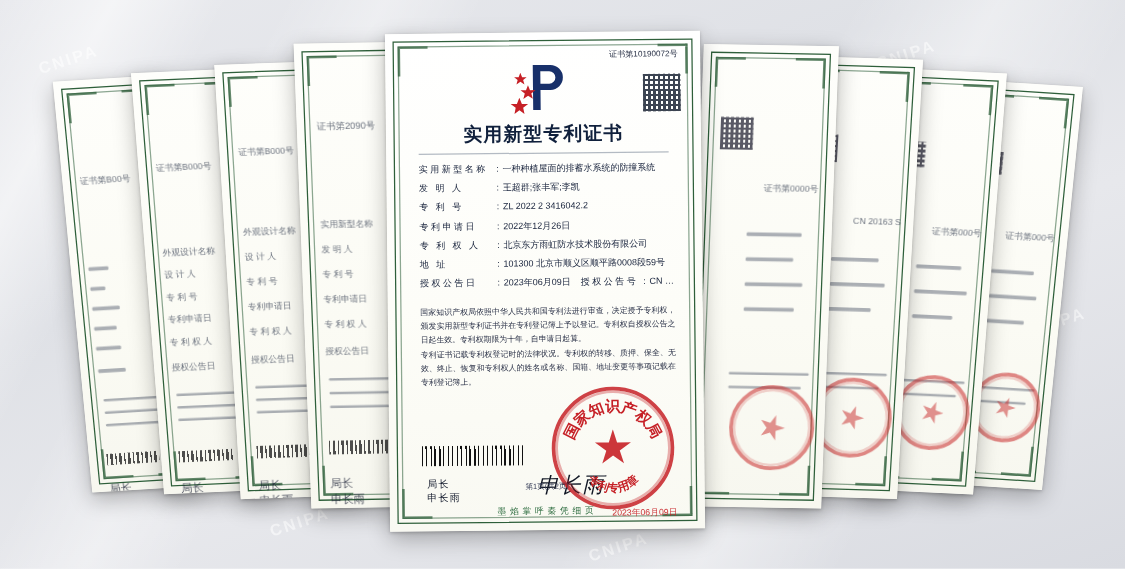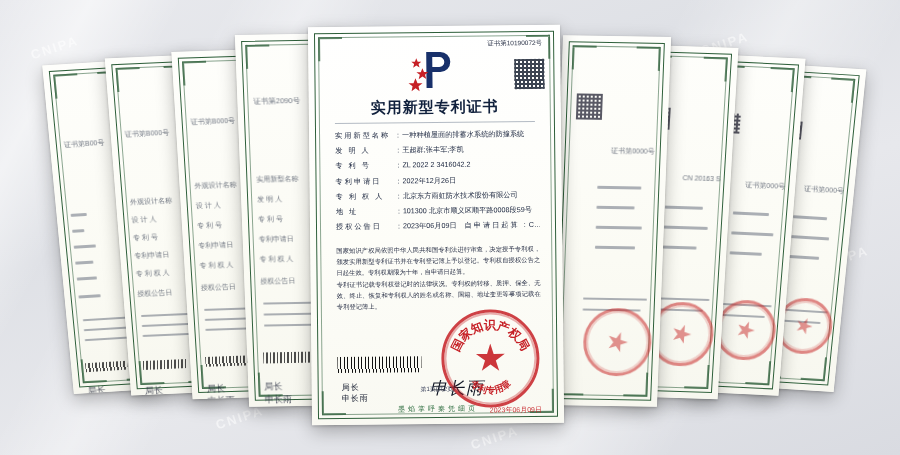--- a/index.html
+++ b/index.html
@@ -377,21 +377,21 @@
       </div>
       <div class="f-row">
         <span class="f-label">地 址</span>
         <span class="f-colon">:</span>
         <span class="f-value">101300 北京市顺义区顺平路0008段59号</span>
       </div>
       <div class="f-row">
         <span class="f-label">授权公告日</span>
         <span class="f-colon">:</span>
         <span class="f-value" style="flex:0 0 auto;margin-right:8px;">2023年06月09日</span>
-        <span class="f-label" style="width:auto;margin-right:4px;">自申请日起算</span>
+        <span class="f-label" style="width:auto;margin-right:4px;">授权公告号</span>
         <span class="f-colon">:</span>
         <span class="f-value">CN 219161356 U</span>
       </div>
     </div>
 
     <div class="f-para">国家知识产权局依照中华人民共和国专利法进行审查，决定授予专利权，颁发实用新型专利证书并在专利登记簿上予以登记。专利权自授权公告之日起生效。专利权期限为十年，自申请日起算。</div>
     <div class="f-para" style="top:252px;">专利证书记载专利权登记时的法律状况。专利权的转移、质押、保全、无效、终止、恢复和专利权人的姓名或名称、国籍、地址变更等事项记载在专利登记簿上。</div>
 
     <div class="f-barcode"></div>
 

